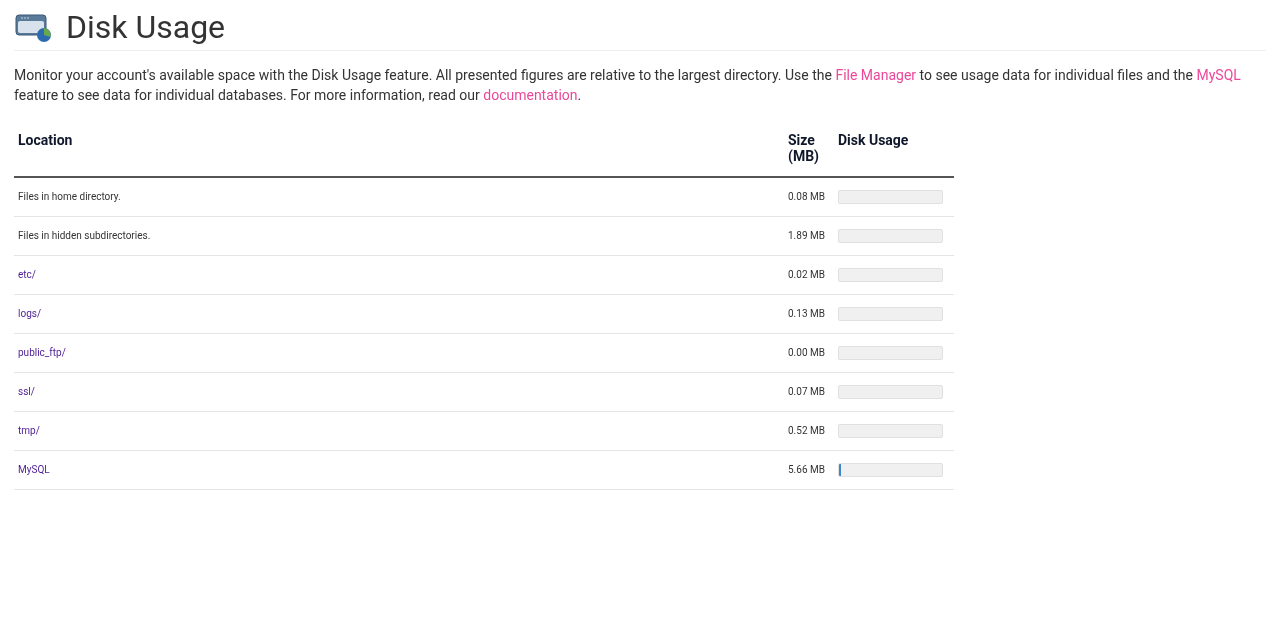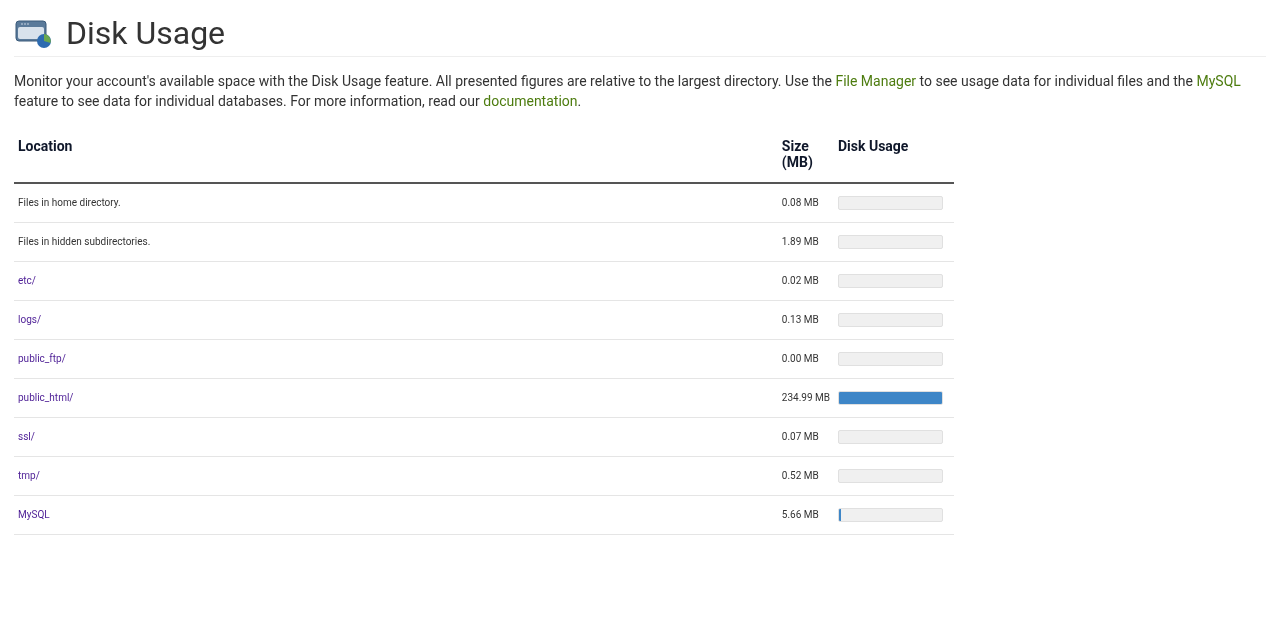--- a/index.html
+++ b/index.html
@@ -4,21 +4,21 @@
 <style>
   * { box-sizing: border-box; }
   body {
     margin: 0;
     font-family: -apple-system, BlinkMacSystemFont, "Segoe UI", Roboto, "Helvetica Neue", Arial, sans-serif;
     font-size: 14px;
     color: #333;
     background: #fff;
   }
   .page {
-    padding: 14px 14px;
+    padding: 8px 14px;
     width: 1280px;
   }
   .title-row {
     display: flex;
     align-items: center;
     gap: 12px;
     margin-bottom: 6px;
     border-bottom: 1px solid #eee;
     padding-bottom: 4px;
   }
@@ -33,21 +33,21 @@
     height: 32px;
     display: inline-flex;
     align-items: center;
     justify-content: center;
   }
   .intro {
     margin: 14px 0 18px 0;
     line-height: 1.45;
     color: #333;
   }
-  .intro a { color: #4d7c0f; text-decoration: none; }
+  .intro a { color: #ec4899; text-decoration: none; }
   table.usage {
     width: 940px;
     border-collapse: collapse;
   }
   table.usage th {
     text-align: left;
     font-weight: 700;
     font-size: 14px;
     padding: 8px 4px 12px 4px;
     border-bottom: 2px solid #555;
@@ -150,29 +150,20 @@
         <tr>
           <td class="loc"><a href="#">public_ftp/</a></td>
           <td class="size">0.00 MB</td>
           <td>
             <div class="bar-bg">
               <div class="bar-fill" style="width: 0%;"></div>
             </div>
           </td>
         </tr>
         <tr>
-          <td class="loc"><a href="#">public_html/</a></td>
-          <td class="size">234.99 MB</td>
-          <td>
-            <div class="bar-bg">
-              <div class="bar-fill" style="width: 100%;"></div>
-            </div>
-          </td>
-        </tr>
-        <tr>
           <td class="loc"><a href="#">ssl/</a></td>
           <td class="size">0.07 MB</td>
           <td>
             <div class="bar-bg">
               <div class="bar-fill" style="width: 0%;"></div>
             </div>
           </td>
         </tr>
         <tr>
           <td class="loc"><a href="#">tmp/</a></td>

